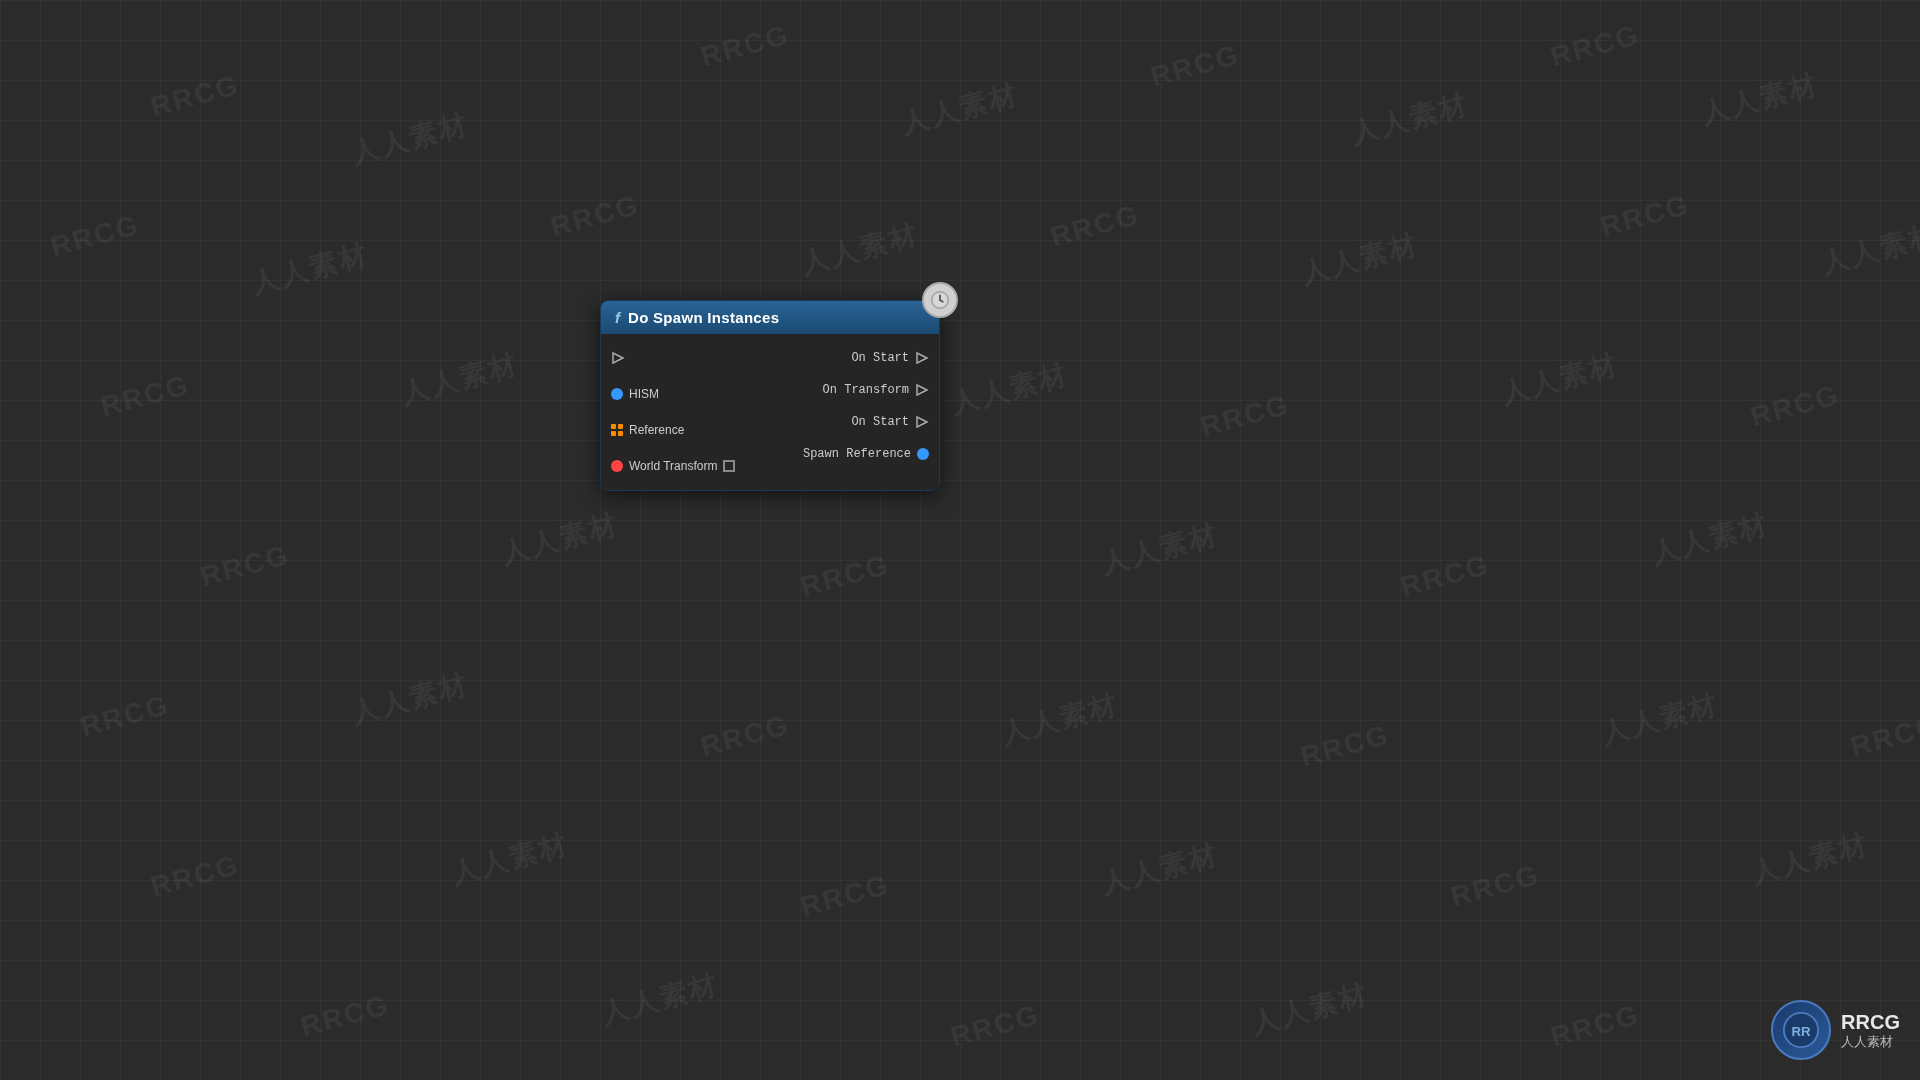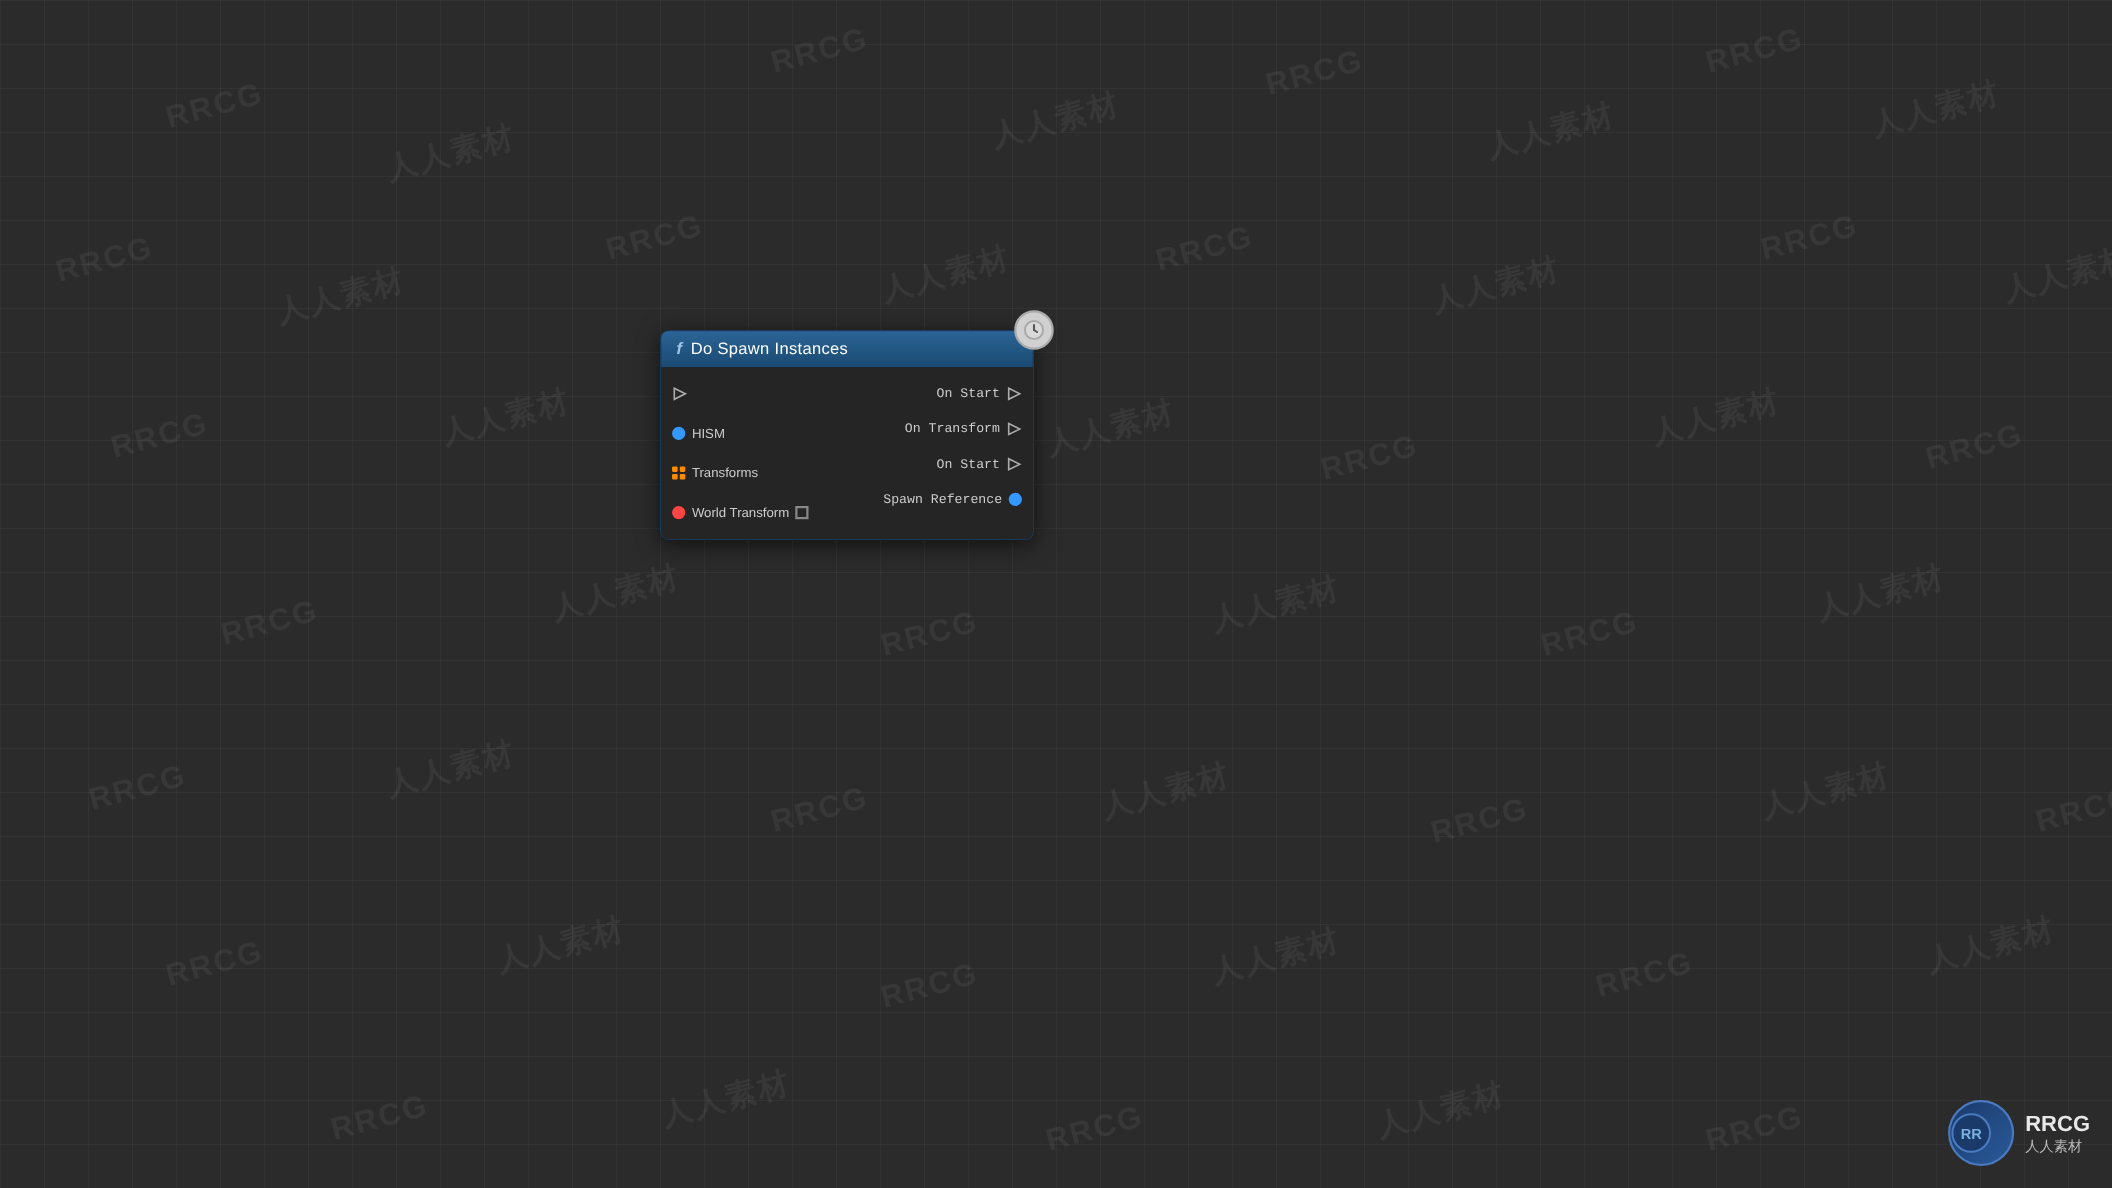--- a/index.html
+++ b/index.html
@@ -91,21 +91,21 @@
     .node-header-icon {
       color: #a0c8e8;
       font-style: italic;
       font-weight: bold;
       font-size: 15px;
     }
 
     .node-title {
       color: #ffffff;
       font-size: 15px;
-      font-weight: 400;
+      font-weight: 700;
       letter-spacing: 0.3px;
     }
 
     
     .node-body {
       background: #252525;
       display: flex;
       padding: 6px 0;
     }
 
@@ -211,20 +211,21 @@
     }
 
     .logo-circle {
       width: 60px;
       height: 60px;
       border-radius: 50%;
       background: linear-gradient(135deg, #1a3a6a, #2a5a9a);
       border: 2px solid #4a7abf;
       display: flex;
       align-items: center;
+      justify-content: center;
     }
 
     .logo-circle svg {
       width: 38px;
       height: 38px;
     }
 
     .logo-text-block {
       display: flex;
       flex-direction: column;
@@ -331,21 +332,21 @@
           <span class="pin-label">HISM</span>
         </div>
 
         <div class="node-row">
           <span class="transforms-icon">
             <span></span>
               <span></span>
               <span></span>
               <span></span>
           </span>
-          <span class="pin-label">Transforms</span>
+          <span class="pin-label">Reference</span>
         </div>
 
         <div class="node-row">
           <span class="pin-object pin-red"></span>
           <span class="pin-label">World Transform</span>
           <span class="pin-square"></span>
         </div>
       </div>
 
       <div class="node-right">

